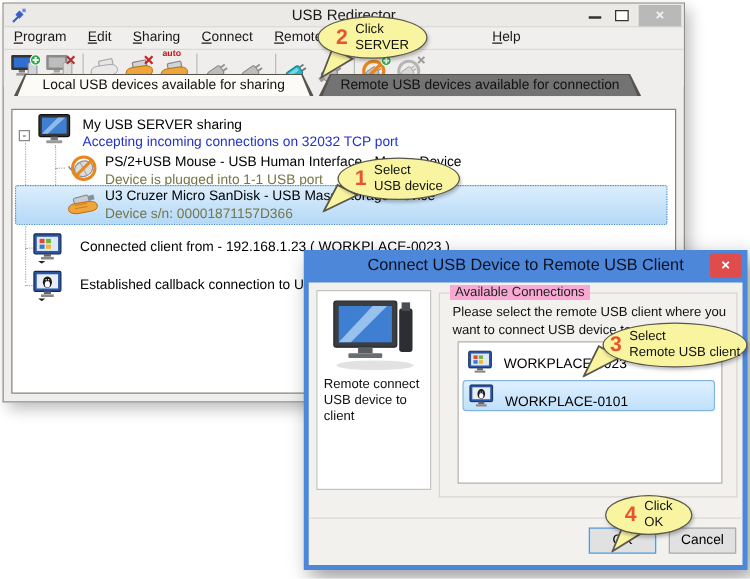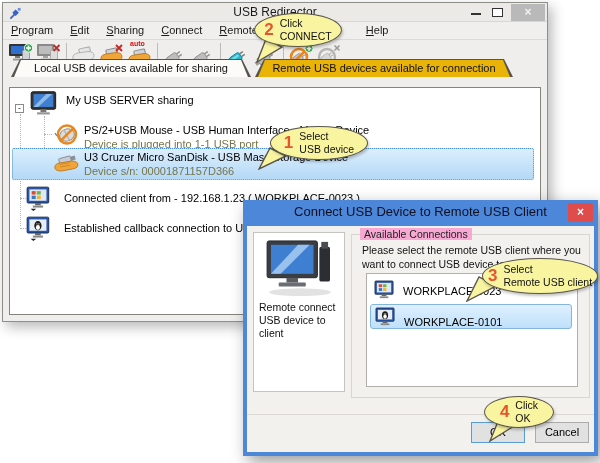--- a/index.html
+++ b/index.html
@@ -33,21 +33,21 @@
   .tabrow { position:absolute; left:0; top:56px; width:100%; height:18px; }
   .tab { position:absolute; top:0; height:18px; }
   .tab .edge { position:absolute; inset:0; background:#57544c;
                clip-path:polygon(9px 0, calc(100% - 9px) 0, 100% 100%, 0 100%); }
   .tab .face { position:absolute; left:3px; right:3px; top:1px; bottom:0;
                clip-path:polygon(7px 0, calc(100% - 7px) 0, 100% 100%, 0 100%);
                font-size:11px; text-align:center; line-height:17px; color:#111; }
   .tab-active { left:8px; width:240px; z-index:2; }
   .tab-active .face { background:#fcfbf8; font-weight:normal; }
   .tab-inactive { left:252px; width:258px; z-index:1; }
-  .tab-inactive .face { background:#eab308; }
+  .tab-inactive .face { background:#737373; }
 
   
   .content { position:absolute; left:6px; top:84px; width:532px; height:228px; background:#fff;
              border:1px solid #84847d; font-size:11px; overflow:hidden; }
   .vline { position:absolute; border-left:1px dotted #b2b2b2; }
   .hline { position:absolute; border-top:1px dotted #b2b2b2; }
   .expand-box { position:absolute; left:5px; top:16px; width:9px; height:9px; background:#fff;
                 border:1px solid #8a8a8a; font-size:9px; line-height:7px; text-align:center; color:#333; }
   .trow-title { position:absolute; color:#000; white-space:nowrap; }
   .trow-sub { position:absolute; white-space:nowrap; }
@@ -114,21 +114,21 @@
       <span class="btn-close-main">×</span>
     </div>
 
     <div class="menubar">
       <span class="menu-item"><span class="accel">P</span><span>rogram</span></span>
       <span class="menu-item"><span class="accel">E</span><span>dit</span></span>
       <span class="menu-item"><span class="accel">S</span><span>haring</span></span>
       <span class="menu-item"><span class="accel">C</span><span>onnect</span></span>
       <span class="menu-item"><span class="accel">R</span><span>emote Control</span></span>
       <span class="menu-item"><span class="accel">E</span><span></span></span>
-      <span class="menu-item" style="margin-left:28px"><span class="accel">H</span><span>elp</span></span>
+      <span class="menu-item" style="margin-left:56px"><span class="accel">H</span><span>elp</span></span>
     </div>
 
     <div class="toolbar">
       <span class="tbtn">
         <svg viewBox="0 0 26 24" width="26" height="24">
           <rect x="1" y="1" width="17" height="12" rx="1" fill="#333"></rect>
             <rect x="3" y="3" width="13" height="8" fill="#2f6fd0"></rect>
           <rect x="7" y="13" width="5" height="2" fill="#777"></rect>
             <rect x="5" y="15.5" width="9" height="2" fill="#999"></rect>
           <rect x="14.5" y="7" width="7" height="12" rx="1.5" fill="#cfd4da" stroke="#888" stroke-width="0.8"></rect>
@@ -263,20 +263,21 @@
       <span class="ticon" style="left:20px; top:3px;">
         <svg viewBox="0 0 24 22" width="28" height="26">
             <rect x="1" y="0.5" width="21" height="15" rx="1.5" fill="#333" stroke="#111" stroke-width="0.8"></rect>
             <rect x="3" y="2.5" width="17" height="11" fill="#3f7fd2"></rect>
             <polygon points="3,13.5 14,2.5 19,2.5 7,13.5" fill="#9cc4ee" opacity="0.85"></polygon>
             <rect x="9" y="15.5" width="5" height="2.5" fill="#777"></rect>
             <rect x="6" y="18" width="11" height="2" rx="0.5" fill="#999"></rect>
           </svg>
       </span>
       <span class="trow-title" style="left:56px; top:6px;">My USB SERVER sharing</span>
+      <span class="trow-sub sub-blue" style="left:56px; top:20px;">Accepting incoming connections on 32032 TCP port</span>
 
       <span class="ticon" style="left:44px; top:34px;">
         <svg viewBox="0 0 26 24" width="26" height="24">
             <path d="M6 15 q-4 -1 -5 -4" stroke="#888" fill="none" stroke-width="1.2"></path>
             <ellipse cx="13" cy="13" rx="7.5" ry="6" transform="rotate(-20 13 13)" fill="#dcdcdc" stroke="#909090"></ellipse>
             <line x1="12" y1="7.5" x2="13.5" y2="18.5" stroke="#aaa" transform="rotate(-20 13 13)"></line>
             <circle cx="13" cy="12.5" r="9" fill="none" stroke="#e8871e" stroke-width="2.4"></circle>
             <line x1="6.6" y1="18.9" x2="19.4" y2="6.1" stroke="#e8871e" stroke-width="2.4"></line>
           </svg>
       </span>
@@ -406,21 +407,21 @@
       <span class="co-text"><span>Select</span><br><span>USB device</span></span>
     </div>
   </div>
 
   <div class="callout" style="left:254px; top:13px;">
     <svg class="tail" style="left:0px; bottom:-16px;" width="30" height="28">
         <polygon points="3,27 12,4 28,12" fill="#f8f4a0" stroke="#5a564c" stroke-width="1.4"></polygon>
       </svg>
     <div class="bubble" style="width:88px; height:34px;">
       <span class="co-num">2</span>
-      <span class="co-text"><span>Click</span><br><span>CONNECT</span></span>
+      <span class="co-text"><span>Click</span><br><span>SERVER</span></span>
     </div>
   </div>
 
   <div class="callout" style="left:482px; top:258px;">
     <svg class="tail" style="left:-16px; bottom:-8px;" width="32" height="30">
         <polygon points="1,29 13,5 30,14" fill="#f8f4a0" stroke="#5a564c" stroke-width="1.4"></polygon>
       </svg>
     <div class="bubble" style="width:116px; height:36px;">
       <span class="co-num">3</span>
       <span class="co-text"><span>Select</span><br><span>Remote USB client</span></span>

